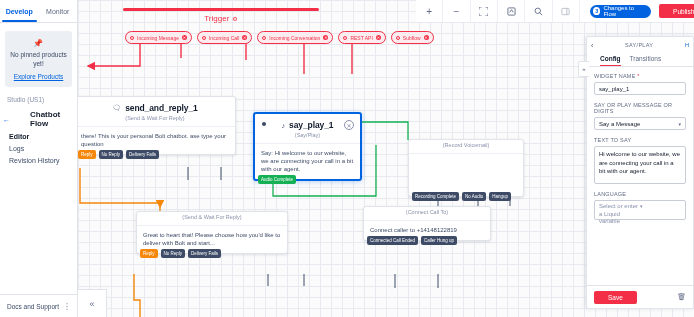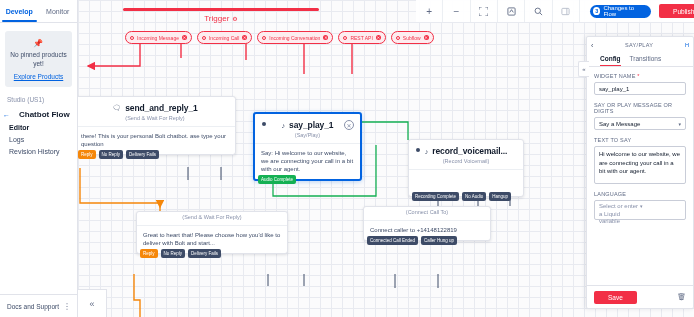--- a/index.html
+++ b/index.html
@@ -25,21 +25,21 @@
   .pinned{
     margin:8px 5px 0 5px;background:#eceff3;border-radius:3px;
     padding:8px 4px 7px 4px;text-align:center;
   }
   .pin-icon{font-size:8px;color:#8891aa;line-height:9px;}
   .pin-text{font-size:6.5px;color:#3d4b67;line-height:8.5px;margin-top:3px;}
   .pin-link{font-size:6.5px;color:#0263e0;text-decoration:underline;display:block;margin-top:5px;cursor:pointer;}
 
   .nav{padding:9px 0 0 0;flex:1;}
   .nav-studio{font-size:6.5px;color:#8891aa;padding:0 0 7px 7px;}
-  .nav-flow{display:flex;align-items:center;gap:9px;font-size:8px;font-weight:bold;color:#121c2d;padding:0 0 0 3px;}
+  .nav-flow{display:flex;align-items:center;gap:20px;font-size:8px;font-weight:bold;color:#121c2d;padding:0 0 0 3px;}
   .nav-back{font-size:7px;color:#0263e0;}
   .nav-item{font-size:7px;color:#3d4b67;padding:5px 0 0 9px;cursor:pointer;}
   .nav-item.active{font-weight:bold;color:#121c2d;}
 
   .docs{
     border-top:1px solid #e1e3ea;height:22px;display:flex;align-items:center;
     justify-content:space-between;padding:0 6px 0 7px;font-size:6.5px;color:#3d4b67;
   }
   .kebab{letter-spacing:0;line-height:5px;font-size:8px;color:#606b85;}
 
@@ -344,25 +344,20 @@
       <div class="node-sub">(Say/Play)</div>
       <div class="node-body">Say: Hi welcome to our website, we are connecting your call in a bit with our agent.</div>
       <div class="node-outs">
         <div class="out green">
             <span>Audio Complete</span>
           </div>
       </div>
     </div>
 
     <div class="node" style="left:330px;top:139px;width:114px;height:56px;">
-      <div class="node-head">
-        <span class="node-dot"></span>
-        <span class="node-icon">♪</span>
-        <span class="node-title">record_voicemail...</span>
-      </div>
       <div class="node-sub">(Record Voicemail)</div>
       <div class="node-outs">
         <div class="out">
             <span>Recording Complete</span>
           </div>
         <div class="out">
             <span>No Audio</span>
           </div>
         <div class="out">
             <span>Hangup</span>

